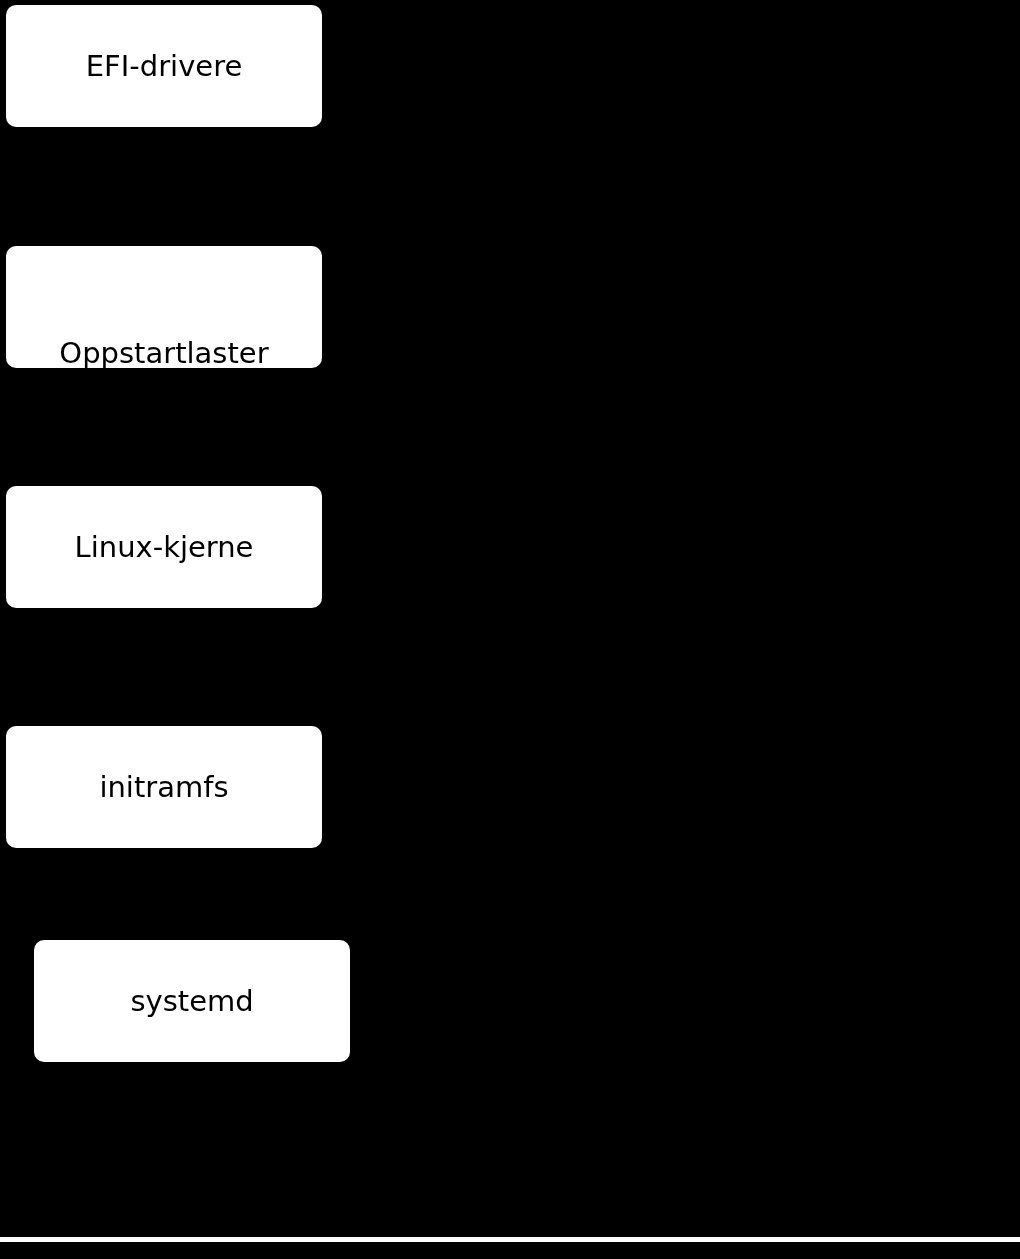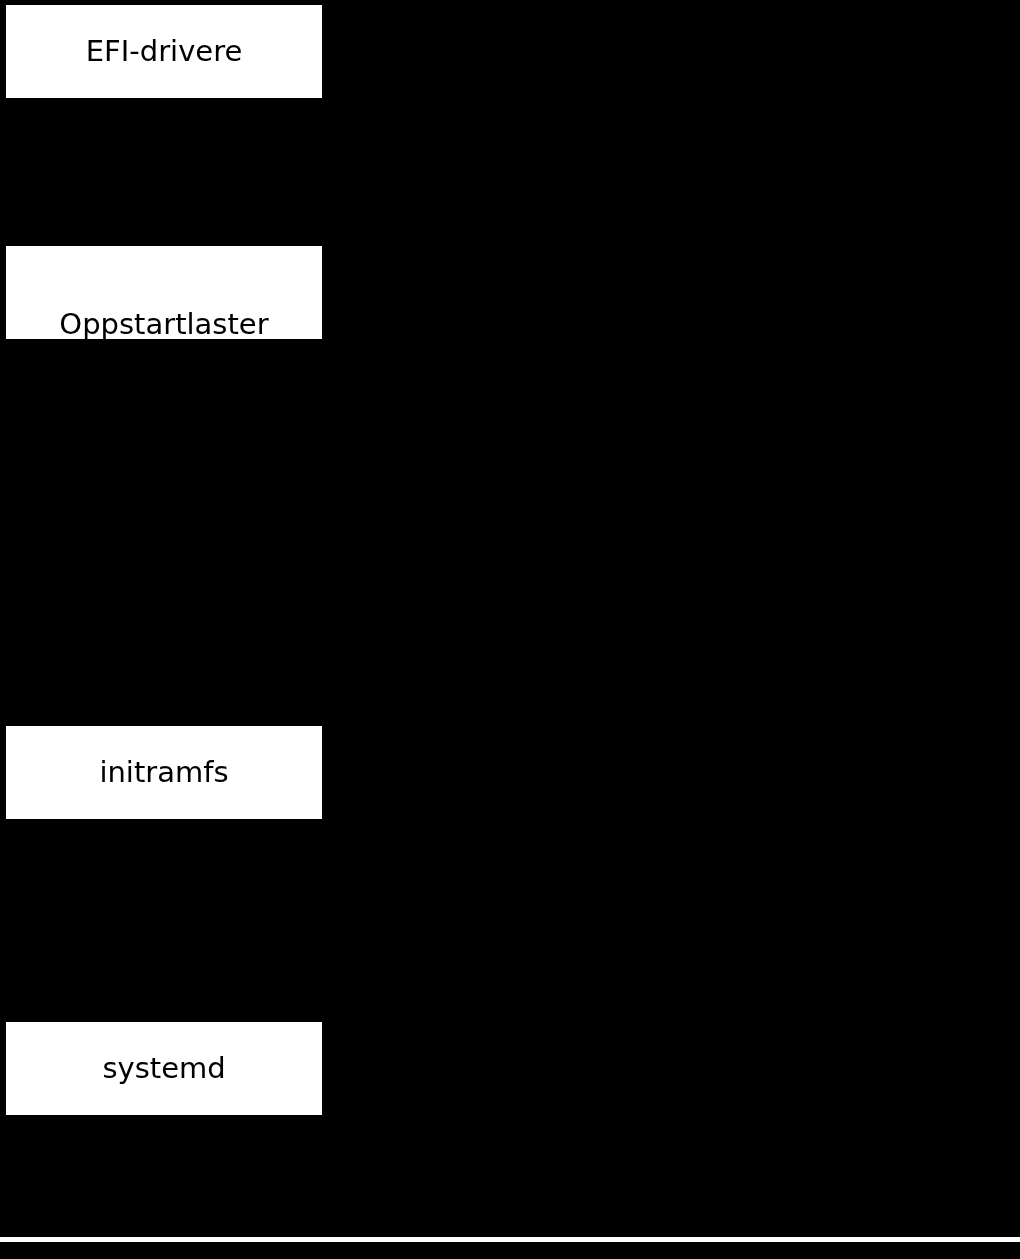--- a/index.html
+++ b/index.html
@@ -15,38 +15,39 @@
     font-family: "DejaVu Sans", sans-serif;
   }
   .diagram {
     position: absolute;
     inset: 0;
   }
   .node {
     position: absolute;
     left: 6px;
     width: 316px;
-    height: 93px;
+    height: 122px;
     background: #ffffff;
     color: #000000;
     display: flex;
     align-items: center;
     justify-content: center;
     box-sizing: border-box;
+    border-radius: 10px;
   }
   .node span {
     font-size: 29px;
     line-height: 1;
     white-space: nowrap;
   }
   .n0 { top: 5px; }
   .n1 { top: 246px; align-items: flex-end; }
   .n2 { top: 486px; }
   .n3 { top: 726px; }
-  .n4 { top: 1022px; }
+  .n4 { top: 940px; margin-left: 28px; }
   .bottom-strip {
     position: absolute;
     left: 0;
     top: 1237px;
     width: 1020px;
     height: 5px;
     background: #ffffff;
   }
 </style>
 </head>
@@ -55,20 +56,23 @@
 <div class="diagram">
 
   <div class="node n0">
     <span>EFI-drivere</span>
   </div>
 
   <div class="node n1">
     <span>Oppstartlaster</span>
   </div>
 
+  <div class="node n2">
+    <span>Linux-kjerne</span>
+  </div>
 
   <div class="node n3">
     <span>initramfs</span>
   </div>
 
   <div class="node n4">
     <span>systemd</span>
   </div>
 
   <div class="bottom-strip"></div>

